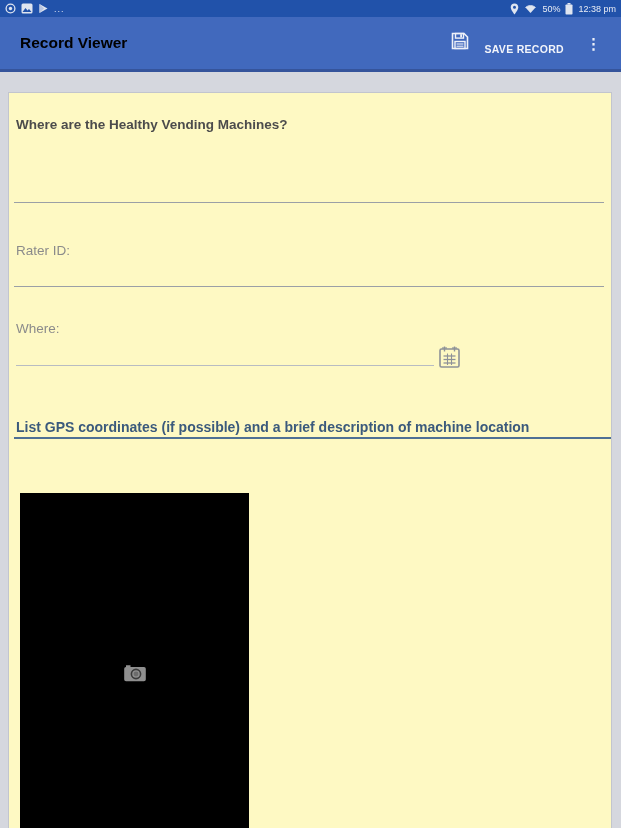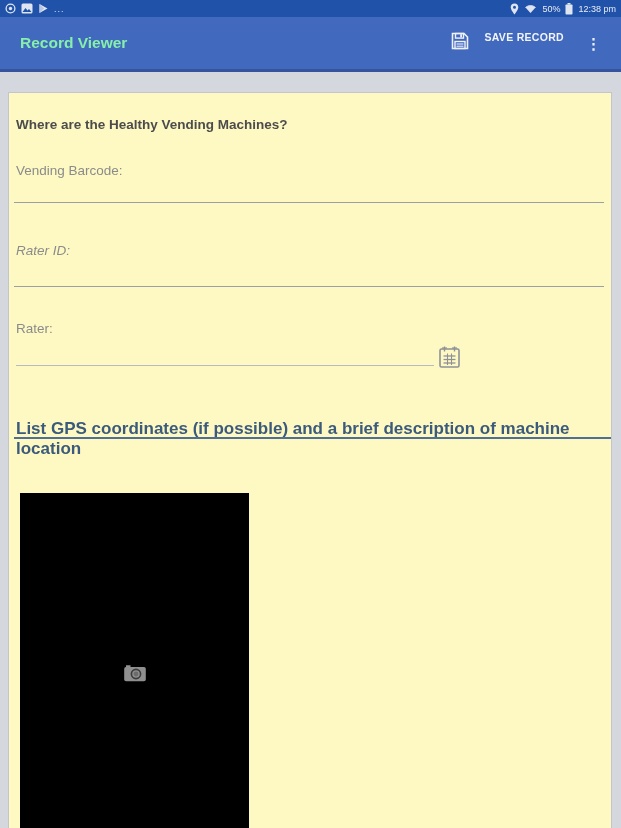--- a/index.html
+++ b/index.html
@@ -20,36 +20,36 @@
   .statusbar svg { display:block; }
   .dots { letter-spacing:1px; font-size:9px; color:#dfe5f0; }
   
   .appbar {
     position:absolute; left:0; top:17px; width:621px; height:55px;
     background:var(--appbar-bg,#4169bd);
     border-bottom:3px solid #35549b;
     display:flex; align-items:center; justify-content:space-between;
     padding:0 12px 0 20px;
   }
-  .appbar-title { color:#86efac; font-size:15.5px; font-weight:bold; }
+  .appbar-title { color:#000000; font-size:15.5px; font-weight:bold; }
   .appbar-right { display:flex; align-items:center; gap:10px; }
-  .save-btn { display:flex; align-items:flex-start; gap:14px; cursor:pointer; padding:6px 4px; }
+  .save-btn { display:flex; align-items:flex-end; gap:14px; cursor:pointer; padding:6px 4px; }
   .save-label { color:#f2f4fa; font-size:10.5px; font-weight:bold; letter-spacing:.3px; }
   .overflow-btn { color:#eef1f9; font-size:15px; font-weight:bold; padding:4px 8px; cursor:pointer; line-height:1; }
   
   .card {
     position:absolute; left:8px; top:92px; width:604px; height:752px;
     background:#fef9c3; border:1px solid #c2c5ce; border-bottom:none;
   }
   .card .row { position:absolute; left:7px; right:7px; }
   .h1 { font-size:13.5px; font-weight:bold; color:#4c4c4c; }
   .lbl { font-size:13.5px; color:#8b8b8b; }
   .uline { position:absolute; border-bottom:1.5px solid #9ba0a6; }
   .uline-light { position:absolute; border-bottom:1px solid #b8bcc2; }
-  .gps-h { font-size:17px; font-weight:bold; color:var(--gps-color,#3b5a7c); }
+  .gps-h { font-size:14px; font-weight:bold; color:var(--gps-color,#3b5a7c); }
   .gps-rule { position:absolute; left:5px; right:0; height:2px; background:var(--gps-rule,#4f7094); }
   .cal-btn { position:absolute; left:429px; top:252px; width:23px; height:25px; cursor:pointer; }
   .photo-box {
     position:absolute; left:11px; top:400px; width:229px; height:352px;
     background:#000; cursor:pointer;
   }
   .photo-box svg { position:absolute; left:103px; top:170px; }
 </style>
 </head>
 <body>
@@ -116,27 +116,26 @@
       <span class="save-label">SAVE RECORD</span>
     </div>
     <div class="overflow-btn">⋮</div>
   </div>
 </div>
 
 <div class="card">
 
   <div class="row h1" style="top:24px;">Where are the Healthy Vending Machines?</div>
 
-  <div class="row lbl" style="top:70px;">Vending Barcode:</div>
   <div class="uline" style="left:5px; right:7px; top:95px; height:15px;"></div>
 
-  <div class="row lbl" style="top:150px;font-style:italic;">Rater ID:</div>
+  <div class="row lbl" style="top:150px;">Rater ID:</div>
   <div class="uline" style="left:5px; right:7px; top:179px; height:15px;"></div>
 
-  <div class="row lbl" style="top:228px;">Rater:</div>
+  <div class="row lbl" style="top:228px;">Where:</div>
   <div class="uline-light" style="left:7px; width:418px; top:258px; height:15px;"></div>
   <div class="cal-btn">
     <svg width="23" height="25" viewBox="0 0 23 25">
       <rect x="2" y="4" width="19" height="18" rx="1.5" fill="none" stroke="#8e9298" stroke-width="1.6"></rect>
       <line x1="6.5" y1="1.5" x2="6.5" y2="6.5" stroke="#8e9298" stroke-width="1.4"></line>
       <line x1="16.5" y1="1.5" x2="16.5" y2="6.5" stroke="#8e9298" stroke-width="1.4"></line>
       <line x1="4" y1="3" x2="9" y2="3" stroke="#8e9298" stroke-width="1.2"></line>
       <line x1="14" y1="3" x2="19" y2="3" stroke="#8e9298" stroke-width="1.2"></line>
       <line x1="5.5" y1="11" x2="17.5" y2="11" stroke="#8e9298" stroke-width="1.3"></line>
       <line x1="5.5" y1="14.5" x2="17.5" y2="14.5" stroke="#8e9298" stroke-width="1.3"></line>

